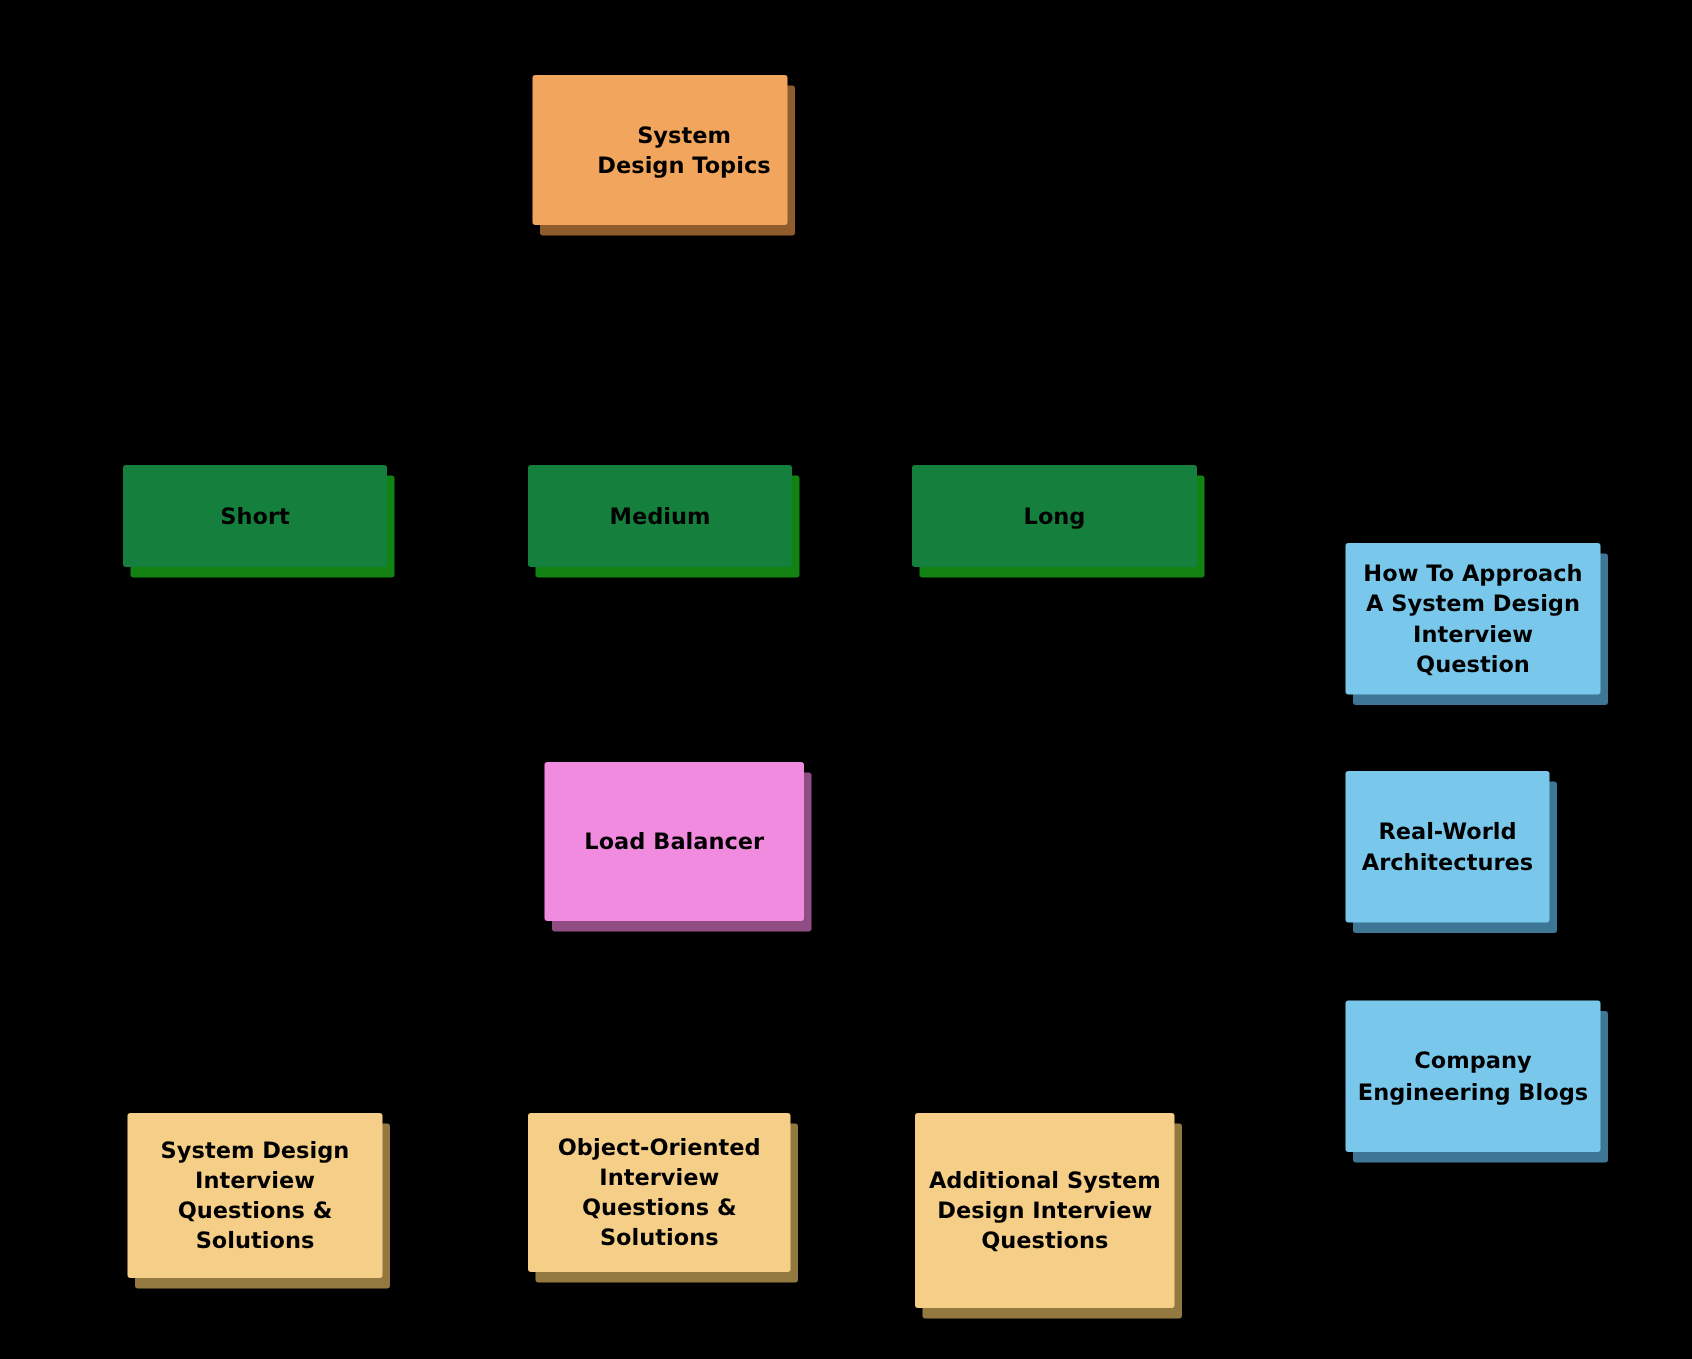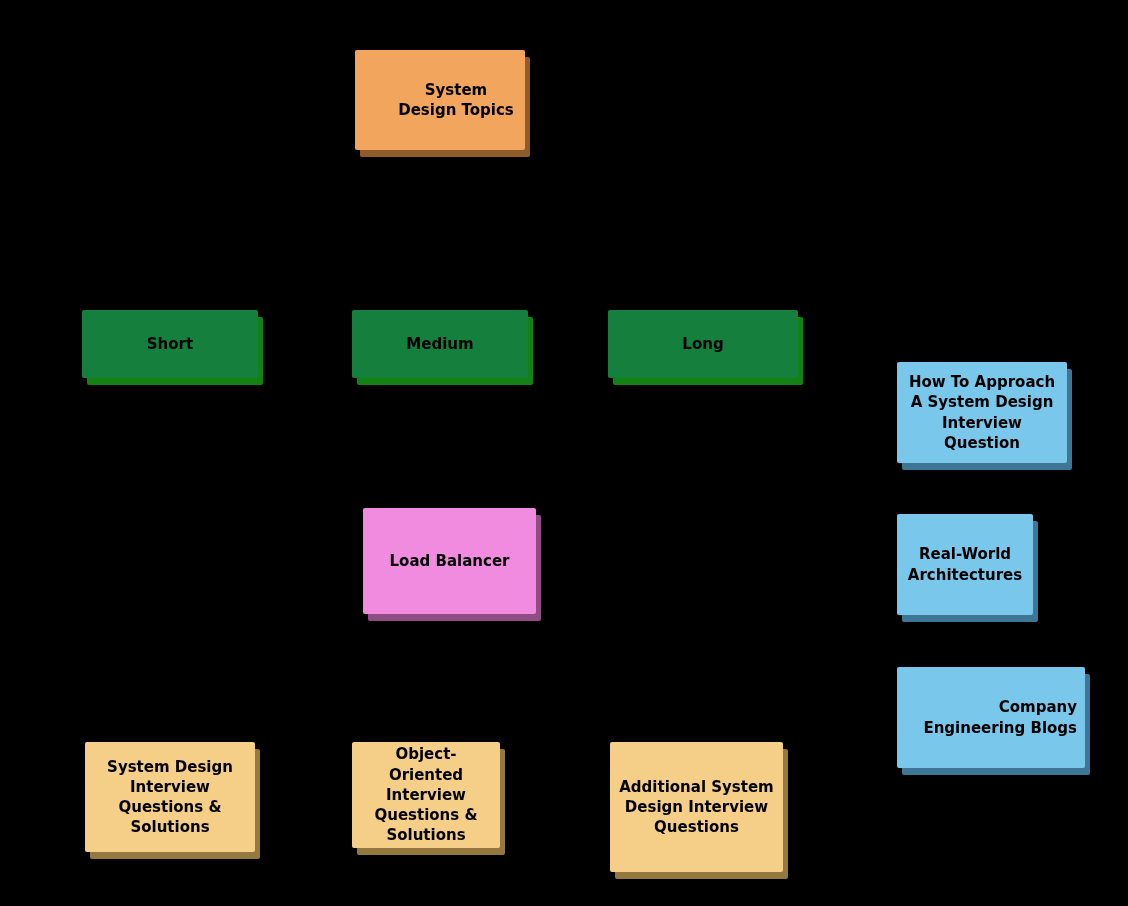--- a/index.html
+++ b/index.html
@@ -86,29 +86,29 @@
   </div>
 
   <div class="node resource-node" style="left:897px; top:362px; width:170px; height:101px;">
     <span class="lbl">How To Approach A System Design Interview Question</span>
   </div>
 
   <div class="node resource-node" style="left:897px; top:514px; width:136px; height:101px;">
     <span class="lbl">Real-World Architectures</span>
   </div>
 
-  <div class="node resource-node" style="left:897px; top:667px; width:188px; height:101px;text-align:right;">
+  <div class="node resource-node" style="left:897px; top:667px; width:170px; height:101px;">
     <span class="lbl">Company Engineering Blogs</span>
   </div>
 
   <div class="node questions-node" style="left:85px; top:742px; width:170px; height:110px;">
     <span class="lbl">System Design Interview Questions &amp; Solutions</span>
   </div>
 
-  <div class="node questions-node" style="left:352px; top:742px; width:148px; height:106px;">
+  <div class="node questions-node" style="left:352px; top:742px; width:175px; height:106px;">
     <span class="lbl">Object-Oriented Interview Questions &amp; Solutions</span>
   </div>
 
   <div class="node questions-node" style="left:610px; top:742px; width:173px; height:130px;">
     <span class="lbl">Additional System Design Interview Questions</span>
   </div>
 
 </div>
 
 </body></html>

